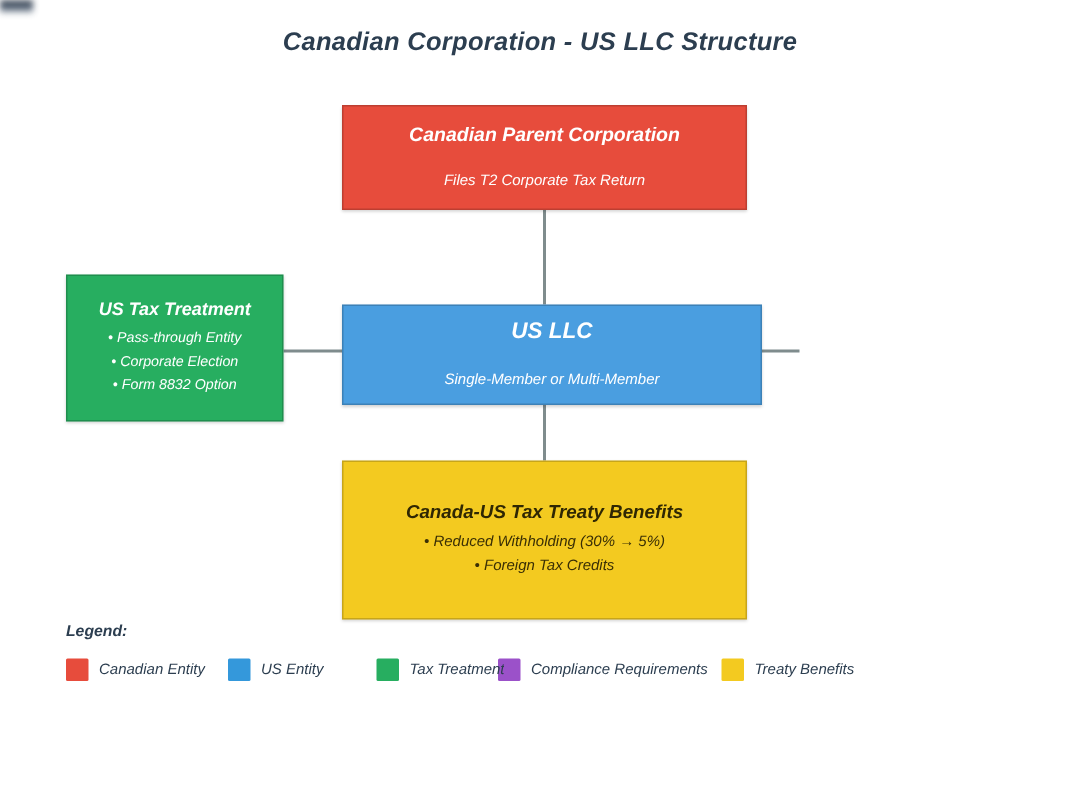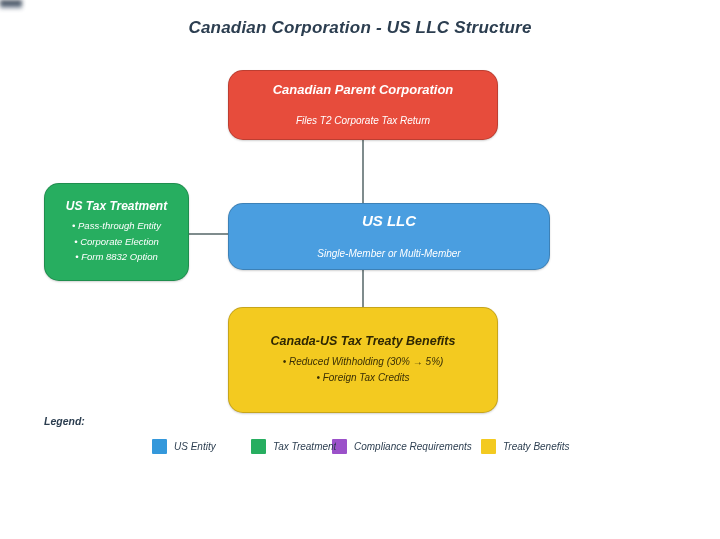--- a/index.html
+++ b/index.html
@@ -54,21 +54,21 @@
     position: absolute;
     background: #7f8c8d;
   }
   .connector.v { width: 2px; }
   .connector.h { height: 2px; }
 
   
   .node {
     position: absolute;
     box-sizing: border-box;
-    border-radius: 15px;
+    border-radius: 0;
     border: 1px solid rgba(0,0,0,0.18);
     display: flex;
     flex-direction: column;
     align-items: center;
     justify-content: center;
     text-align: center;
     box-shadow: 0 1px 2px rgba(0,0,0,0.18);
   }
   .node .node-title {
     font-size: 12.5px;
@@ -93,21 +93,21 @@
 
   
   #node-parent {
     left: 228px; top: 70px; width: 270px; height: 70px;
     background: #e74c3c; color: #ffffff;
   }
   #node-parent .node-title { font-size: 13px; }
   #node-parent .node-sub { font-size: 10px; }
 
   #node-llc {
-    left: 228px; top: 203px; width: 322px; height: 67px;
+    left: 228px; top: 203px; width: 280px; height: 67px;
     background: #4a9ee0; color: #ffffff; align-items: center;
   }
   #node-llc .node-title { font-size: 15px; font-weight: bold; }
   #node-llc .node-sub { font-size: 10px; }
 
   #node-tax {
     left: 44px; top: 183px; width: 145px; height: 98px;
     background: #27ae60; color: #ffffff;
   }
   #node-tax .node-title { font-size: 12px; }
@@ -212,20 +212,24 @@
     <div class="node-title">Canada-US Tax Treaty Benefits</div>
     <ul class="node-list">
       <li>• Reduced Withholding (30% → 5%)</li>
       <li>• Foreign Tax Credits</li>
     </ul>
   </div>
 
   <div class="legend-title">Legend:</div>
   <div id="legend-row">
 
+    <div class="legend-item i0">
+      <span class="legend-swatch" style="background:#e74c3c;"></span>
+      <span class="legend-label">Canadian Entity</span>
+    </div>
 
     <div class="legend-item i1">
       <span class="legend-swatch" style="background:#3498db;"></span>
       <span class="legend-label">US Entity</span>
     </div>
 
     <div class="legend-item i2">
       <span class="legend-swatch" style="background:#27ae60;"></span>
       <span class="legend-label">Tax Treatment</span>
     </div>

